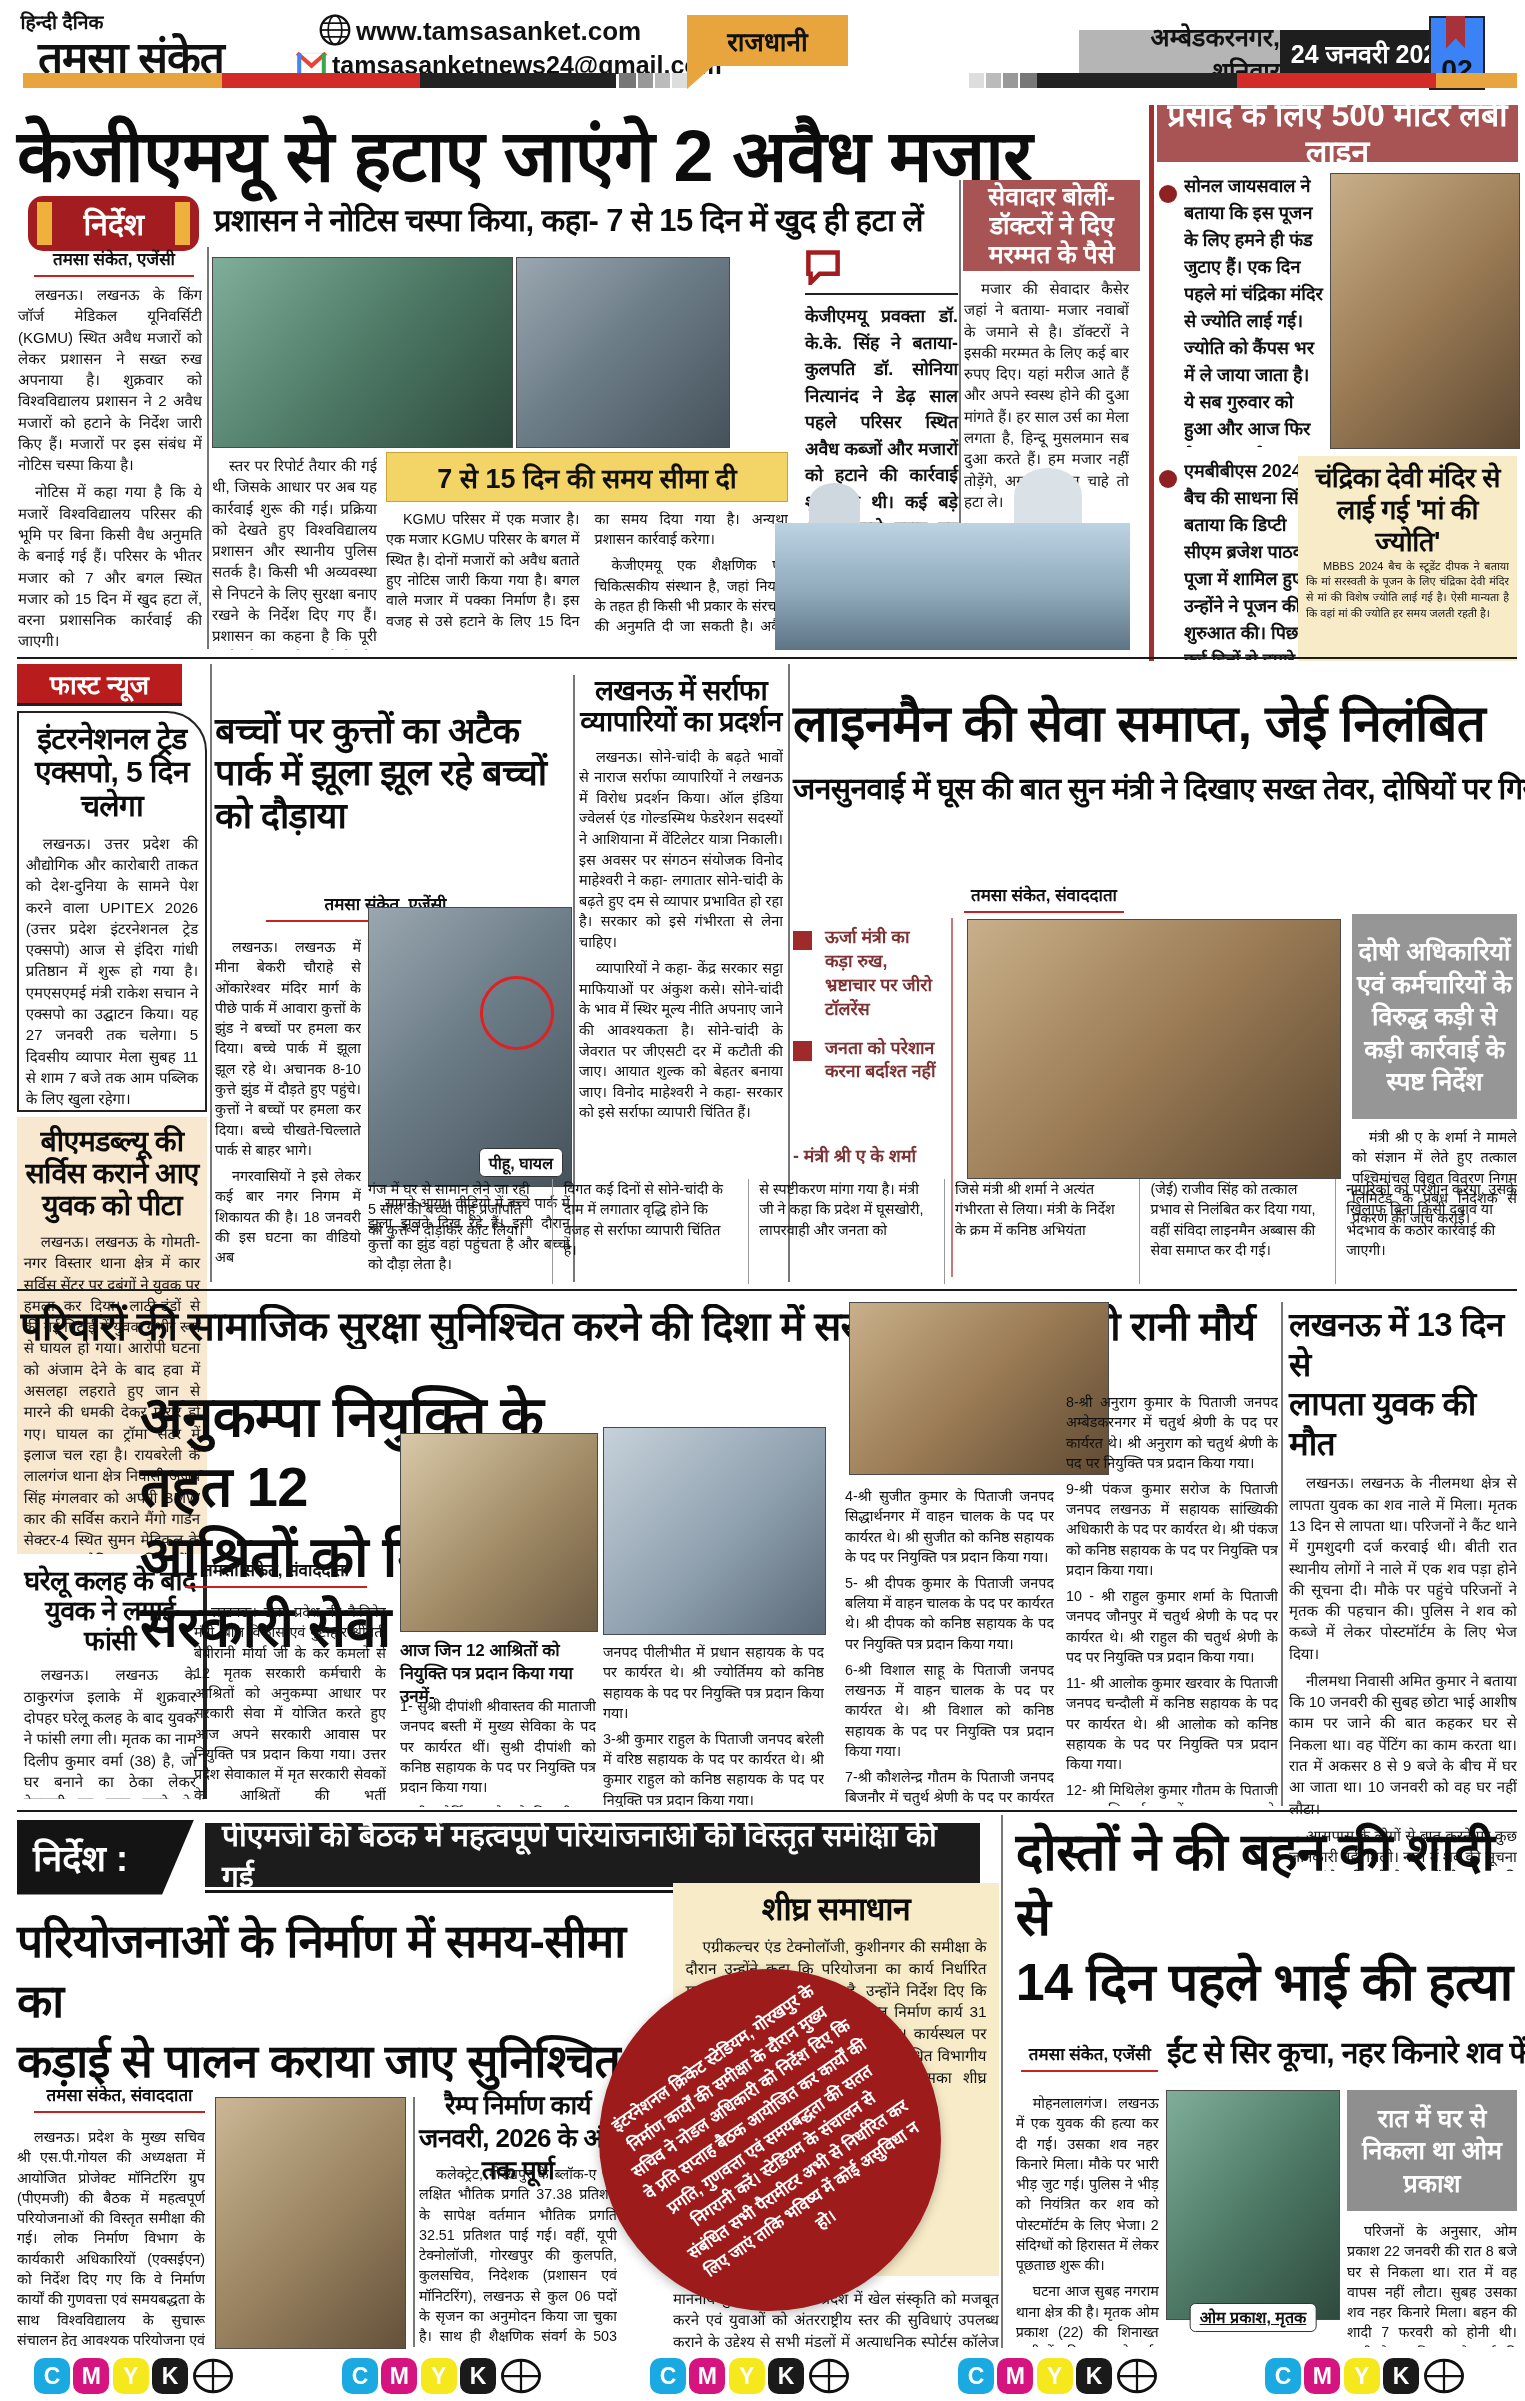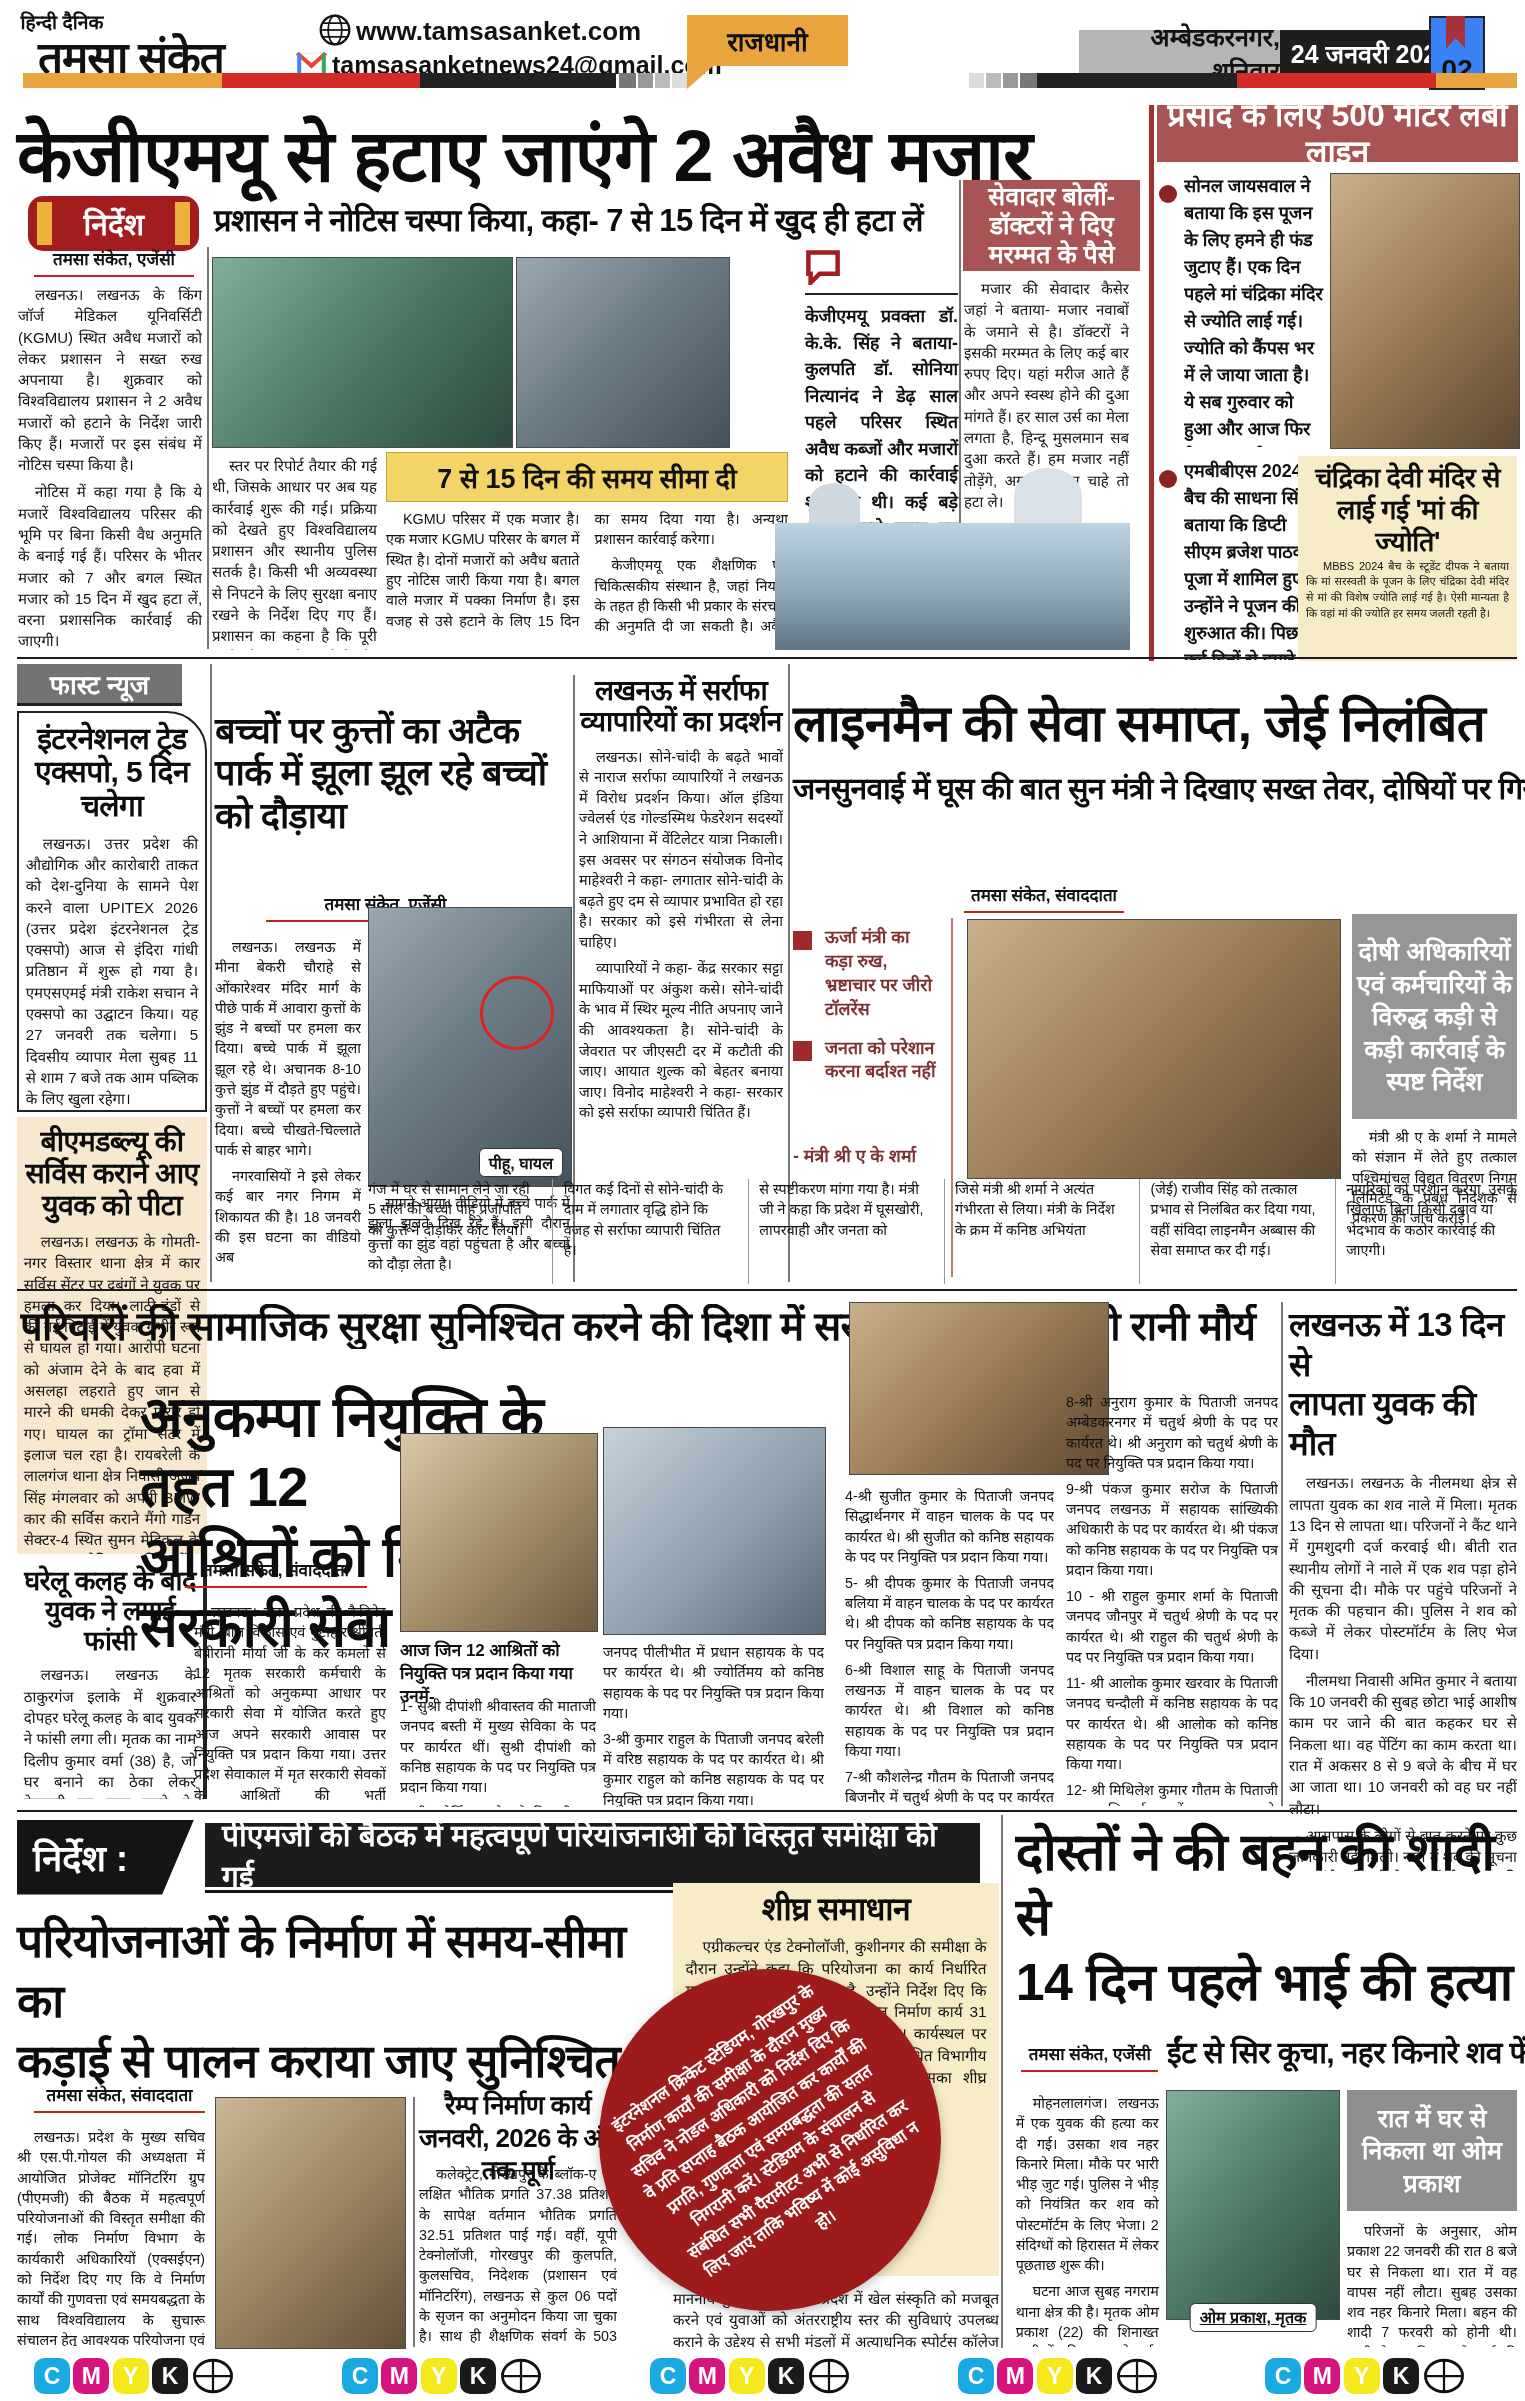--- a/index.html
+++ b/index.html
@@ -150,21 +150,21 @@
       <div class="hl ctr" style="font-size:27px;line-height:1.2;">चंद्रिका देवी मंदिर से लाई गई 'मां की ज्योति'</div>
       <div class="bt" style="margin-top:0;font-size:11px;height:114px;overflow:hidden;">
           <p>MBBS 2024 बैच के स्टूडेंट दीपक ने बताया कि मां सरस्वती के पूजन के लिए चंद्रिका देवी मंदिर से मां की विशेष ज्योति लाई गई है। ऐसी मान्यता है कि वहां मां की ज्योति हर समय जलती रहती है।</p>
         </div>
     </div>
   </div>
 
   <div class="abs hr" style="left:17px;top:657px;width:1500px;"></div>
 
   <div class="abs" style="left:17px;top:664px;width:190px;height:1139px;">
-    <div style="width:165px;height:39px;background:#737373;display:flex;align-items:center;justify-content:center;border-bottom:3.4px solid #222;">
+    <div style="width:165px;height:39px;background:#b91c1c;display:flex;align-items:center;justify-content:center;border-bottom:3.4px solid #222;">
       <span style="color:#fff;font-size:26px;font-weight:bold;">फास्ट न्यूज</span>
     </div>
     <div style="margin-top:4.6px;border:2.3px solid #222;border-radius:0 40px 0 0;padding:9px 6.8px;height:401px;box-sizing:border-box;overflow:hidden;">
       <div class="hl ctr" style="font-size:30px;">इंटरनेशनल ट्रेड एक्सपो, 5 दिन चलेगा</div>
       <div class="bt" style="margin-top:10.3px;">
           <p>लखनऊ। उत्तर प्रदेश की औद्योगिक और कारोबारी ताकत को देश-दुनिया के सामने पेश करने वाला UPITEX 2026 (उत्तर प्रदेश इंटरनेशनल ट्रेड एक्सपो) आज से इंदिरा गांधी प्रतिष्ठान में शुरू हो गया है। एमएसएमई मंत्री राकेश सचान ने एक्सपो का उद्घाटन किया। यह 27 जनवरी तक चलेगा। 5 दिवसीय व्यापार मेला सुबह 11 से शाम 7 बजे तक आम पब्लिक के लिए खुला रहेगा।</p>
         </div>
     </div>
     <div class="cream" style="margin-top:5.7px;padding:9px 6.8px;height:437px;box-sizing:border-box;overflow:hidden;background:#f9e8d0;">
       <div class="hl ctr" style="font-size:28.5px;">बीएमडब्ल्यू की सर्विस कराने आए युवक को पीटा</div>

